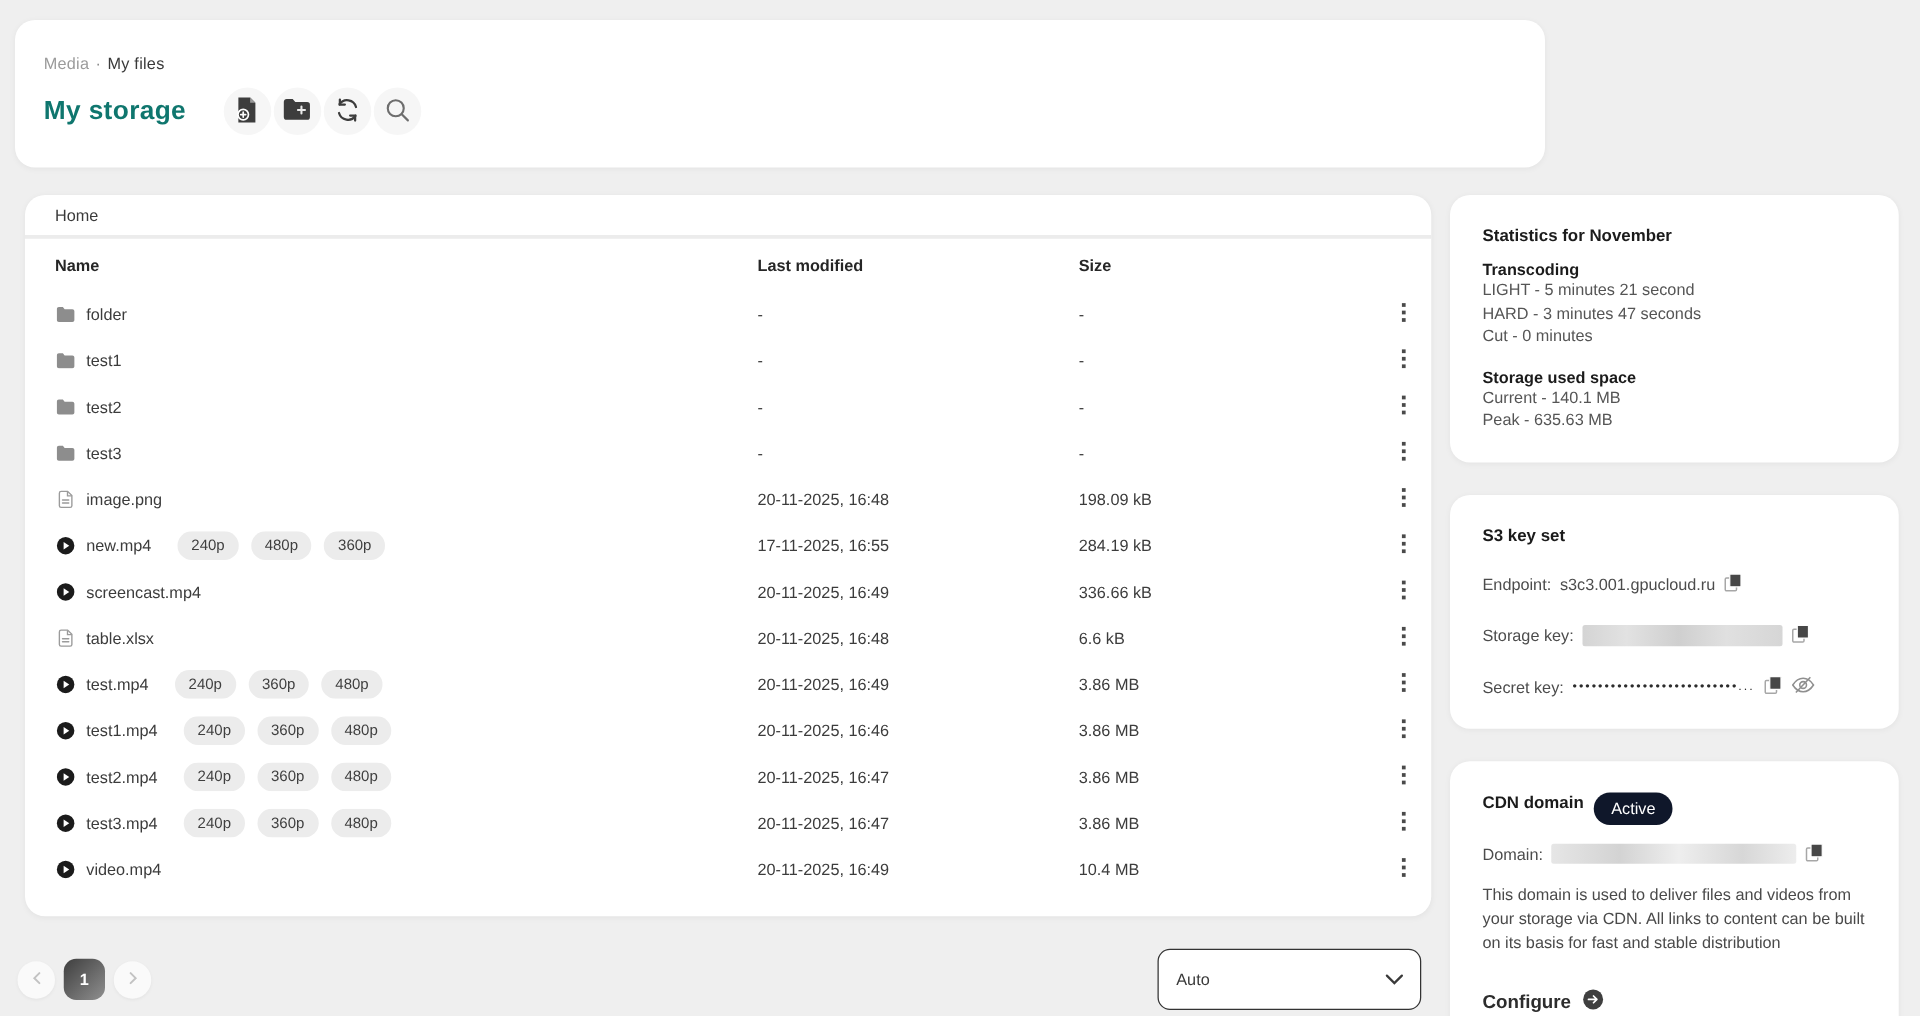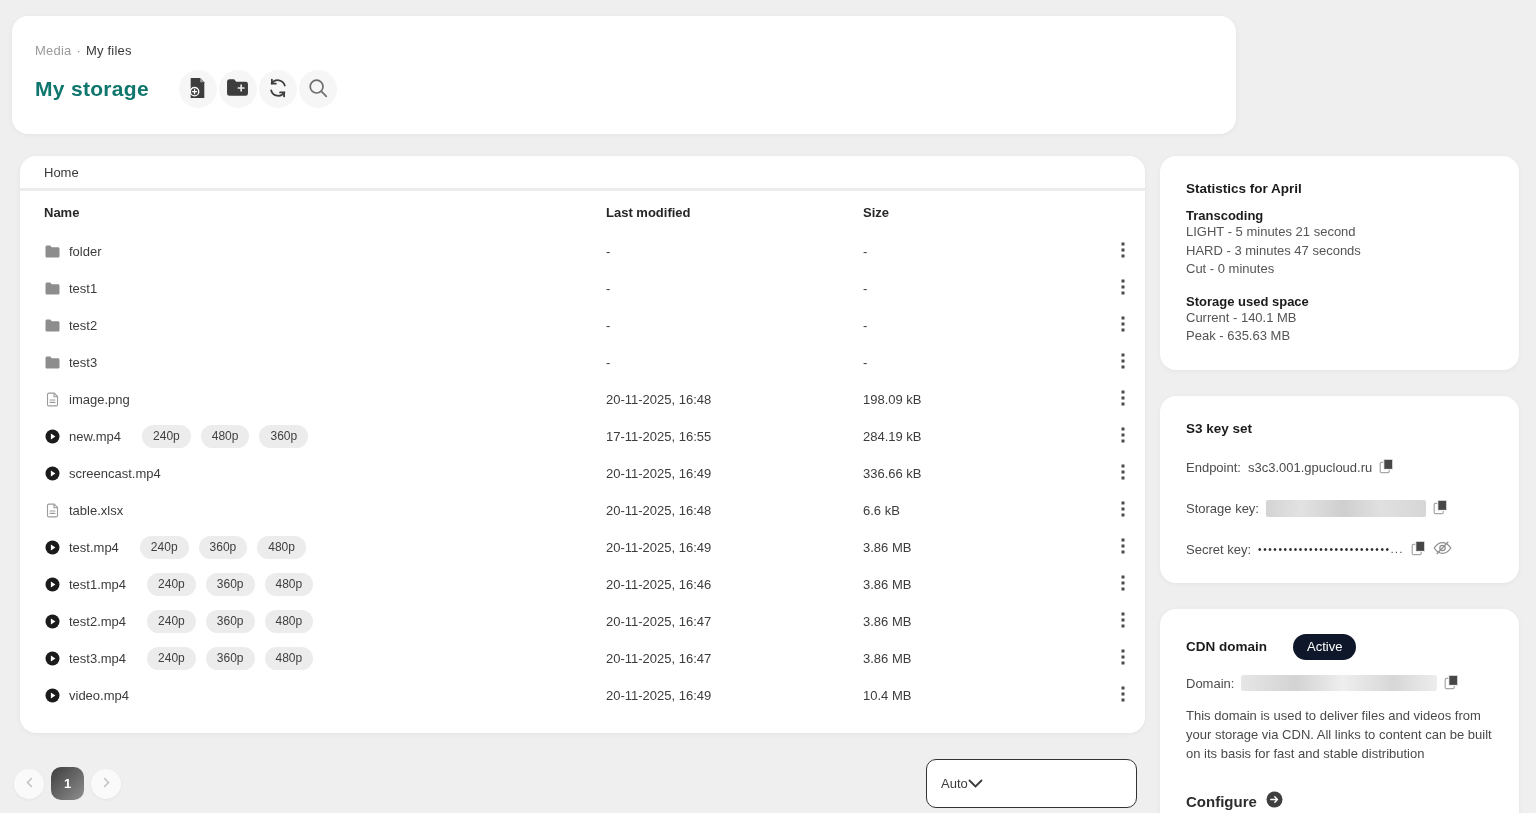--- a/index.html
+++ b/index.html
@@ -44,31 +44,31 @@
   .stat-line { line-height:18.5px; color:#555; }
   .stat-line:first-of-type { margin-top:2px; }
   .stat-gap { height:15px; }
   .kv-line { display:flex; align-items:center; gap:7px; margin-top:22px; line-height:19px; white-space:nowrap; }
   .kv-line:first-of-type { margin-top:12px; }
   .redacted { display:inline-block; border-radius:2px; }
   .redacted.access { width:160px; height:17px; background:linear-gradient(90deg,#d4d4d4,#e2e2e2 22%,#cfcfcf 48%,#e0e0e0 72%,#d6d6d6); }
   .redacted.domain { width:196px; height:16px; background:linear-gradient(90deg,#e6e6e6,#d3d3d3 28%,#eeeeee 52%,#d7d7d7 78%,#ededed); }
   .secret-dots { font-size:10px; letter-spacing:1.6px; color:#2c2c2c; }
   .icon-link { background:none; border:none; cursor:pointer; display:flex; align-items:center; padding:0; }
-  .cdn-title-row { display:flex; align-items:center; gap:26px; }
+  .cdn-title-row { display:flex; align-items:flex-start; gap:8px; }
   .active-badge { background:#0f172a; color:#fff; font-size:13px; padding:6px 14px 7px; border-radius:15px; line-height:1; }
   .cdn-desc { margin-top:13px; line-height:1.48; color:#4a4a4a; width:312px; }
   .configure-row { margin-top:28px; display:flex; align-items:center; gap:9px; font-size:15px; font-weight:600; color:#2d2d2d; cursor:pointer; background:none; border:none; }
 
   
   .footer-row { position:absolute; left:12px; top:759px; width:1125px; display:flex; justify-content:space-between; align-items:center; }
   .pagination { display:flex; align-items:center; gap:7px; margin-left:2px; }
   .page-nav { width:30px; height:30px; border-radius:50%; background:#fafafa; border:none; display:flex; align-items:center; justify-content:center; cursor:pointer; box-shadow:0 1px 3px rgba(0,0,0,.05); }
   .page-current { width:33px; height:33px; border-radius:10px; background:linear-gradient(135deg,#3e3e3e,#8f8f8f); color:#fff; font-size:13px; font-weight:600; display:flex; align-items:center; justify-content:center; border:none; cursor:default; }
-  .page-select { width:211px; height:49px; border:1.6px solid #333; border-radius:10px; background:#fff; display:flex; align-items:center; padding:0 13px 0 14px; font-size:13px; color:#3a3a3a; cursor:pointer; }
+  .page-select { width:211px; height:49px; border:1.6px solid #333; border-radius:10px; background:#fff; display:flex; align-items:center; justify-content:space-between; padding:0 13px 0 14px; font-size:13px; color:#3a3a3a; cursor:pointer; }
 </style>
 </head>
 <body>
 
 <header class="card header-card">
   <div class="breadcrumb">
     <span>Media</span><span class="sep">·</span><span class="current">My files</span>
   </div>
   <div class="title-row">
     <h1 class="page-title">My storage</h1>
@@ -444,21 +444,21 @@
               </svg></span>
           </button>
     </span>
   </div>
 </div>
 </section>
 
 <aside class="right-col">
 
   <div class="card side-card">
-    <div class="side-title">Statistics for April</div>
+    <div class="side-title">Statistics for November</div>
     <div class="stat-group-title">Transcoding</div>
     <div class="stat-line">LIGHT - 5 minutes 21 second</div>
     <div class="stat-line">HARD - 3 minutes 47 seconds</div>
     <div class="stat-line">Cut - 0 minutes</div>
     <div class="stat-gap"></div>
     <div class="stat-group-title" style="margin-top:0">Storage used space</div>
     <div class="stat-line">Current - 140.1 MB</div>
     <div class="stat-line">Peak - 635.63 MB</div>
   </div>
 

